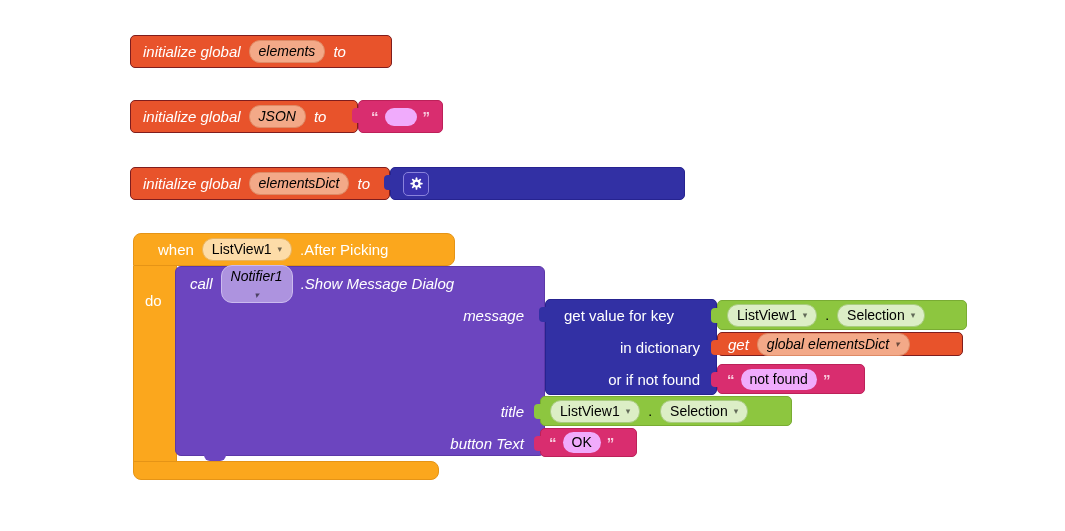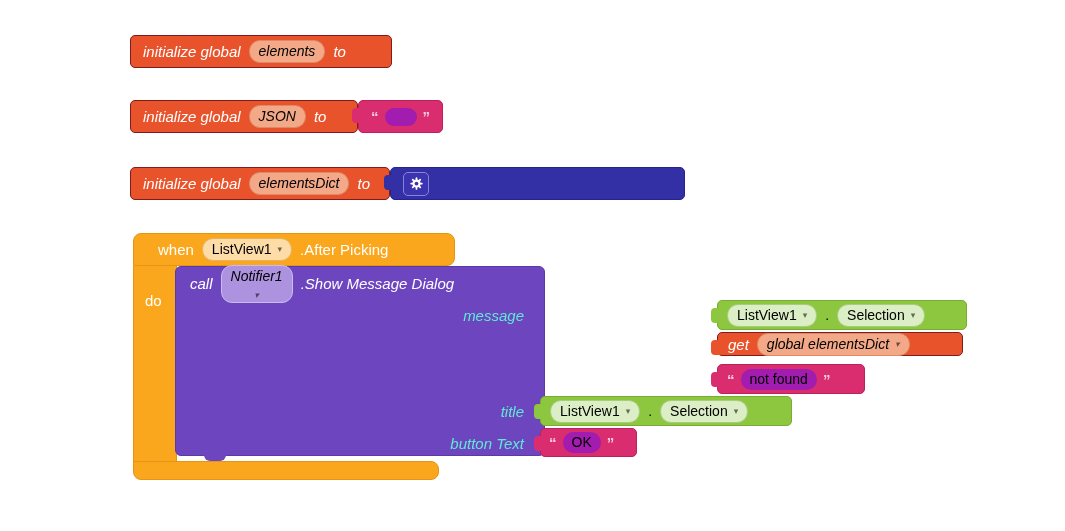--- a/index.html
+++ b/index.html
@@ -12,41 +12,41 @@
   .indigo{background:#3230A4;border:1px solid #262390;}
   .pink{background:#D92D6F;border:1px solid #BC2159;}
   .green{background:#8DC63F;border:1px solid #79AC33;color:#000;}
   .yellow{background:#FBA71D;border:1px solid #E59416;}
   .field{display:inline-flex;align-items:center;gap:6px;color:#000;font-size:14px;
          border-radius:11px;padding:2px 9px;line-height:17px;}
   .f-orange{background:#F3A988;border:1px solid #DE8A66;}
   .f-cream{background:#FDDCA8;border:1px solid #E8B35F;}
   .f-lav{background:#AD93DF;border:1px solid #CBBAEE;flex-direction:column;}
   .f-green{background:#DCEEC6;border:1px solid #A8CC7E;}
-  .f-pink{background:#a21caf;border:1px solid #E286AC;}
+  .f-pink{background:#f0abfc;border:1px solid #E286AC;}
   .arrow{font-size:9px;line-height:9px;opacity:.55;color:#000;}
   .quote{color:#F7CBDD;font-size:15px;font-weight:bold;}
   .plug{position:absolute;left:-7px;top:7px;width:9px;height:15px;border-radius:4px 0 0 4px;}
   .gearbtn{display:inline-flex;align-items:center;justify-content:center;width:24px;height:22px;
            border-radius:5px;cursor:pointer;}
   .gb-blue{background:#1668D2;border:1.5px solid #7DBCF2;}
   .gb-indigo{background:#3B33B0;border:1.5px solid #8A83DC;}
   
   .ev-header{position:absolute;left:133px;top:233px;width:322px;height:33px;border-radius:8px 8px 8px 0;}
   .ev-col{position:absolute;left:133px;top:266px;width:42px;height:196px;}
   .ev-bottom{position:absolute;left:133px;top:461px;width:304px;height:17px;border-radius:0 8px 8px 8px;}
   .do-label{position:absolute;left:145px;top:272px;color:#fff;font-size:15px;margin-top:20px;}
   
   .call-blk{position:absolute;left:175px;top:266px;width:370px;height:190px;border-radius:6px;
             background:#6C45BF;border:1px solid #5C38A8;box-sizing:border-box;font-style:italic;}
   .call-blk:after{content:"";position:absolute;left:28px;bottom:-6px;width:22px;height:9px;
             background:#6C45BF;border-radius:0 0 6px 6px;}
   .call-head{display:flex;align-items:center;gap:8px;height:33px;padding-left:14px;color:#fff;font-size:15px;}
   .param{position:absolute;right:0;width:100%;box-sizing:border-box;text-align:right;
-         padding-right:20px;color:#5eead4;font-size:15px;height:30px;line-height:30px;}
+         padding-right:20px;color:#ffffff;font-size:15px;height:30px;line-height:30px;}
   
   .getval{position:absolute;left:545px;top:299px;width:172px;height:96px;border-radius:5px;
           background:#3230A4;border:1px solid #262390;box-sizing:border-box;color:#fff;font-size:15px;}
   .getval .r{height:32px;line-height:31px;}
   .getval .r1{padding-left:18px;}
   .getval .r2,.getval .r3{text-align:right;padding-right:16px;}
   .dot{color:#000;font-size:14px;}
   svg.gear{display:block;}
 </style>
 </head>
@@ -120,20 +120,26 @@
         <span>Notifier1</span>
         <span class="arrow">▾</span>
       </span>
       <span>.Show Message Dialog</span>
     </div>
     <div class="param" style="top:34px;">message</div>
     <div class="param" style="top:130px;">title</div>
     <div class="param" style="top:162px;">button Text</div>
   </div>
 
+  <div class="getval">
+    <span class="plug" style="background:#3230A4;"></span>
+    <div class="r r1">get value for key</div>
+    <div class="r r2">in dictionary</div>
+    <div class="r r3">or if not found</div>
+  </div>
 
   <div class="blk green" style="left:717px;top:300px;width:250px;height:30px;padding:0 9px;">
     <span class="plug" style="background:#8DC63F;"></span>
     <span class="field f-green">
       <span>ListView1</span>
       <span class="arrow">▾</span>
     </span>
     <span class="dot">.</span>
     <span class="field f-green">
       <span>Selection</span>

